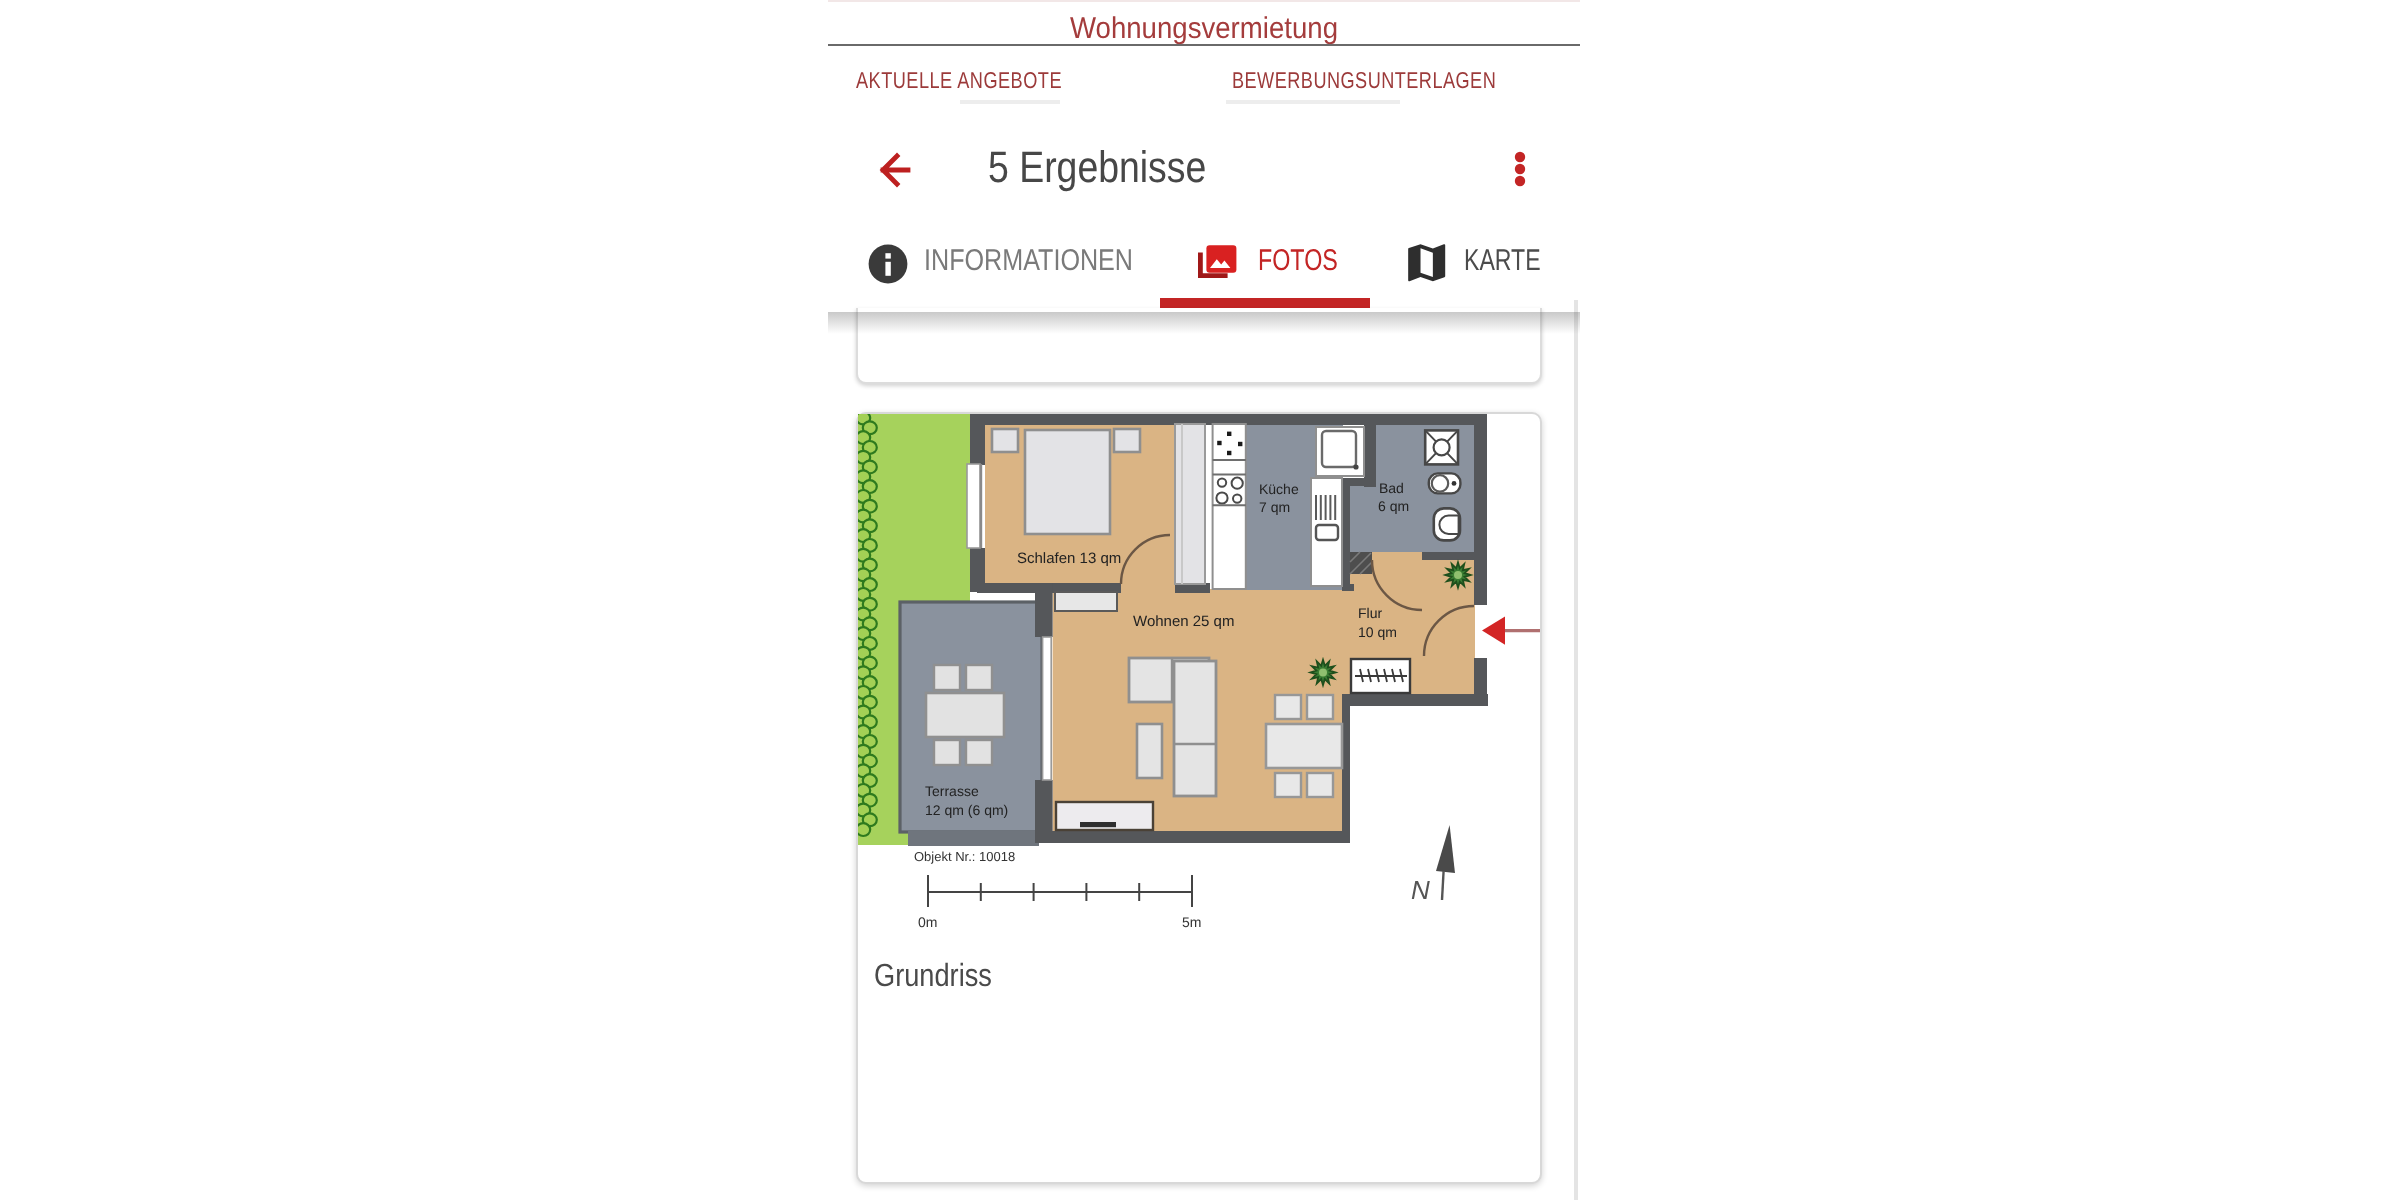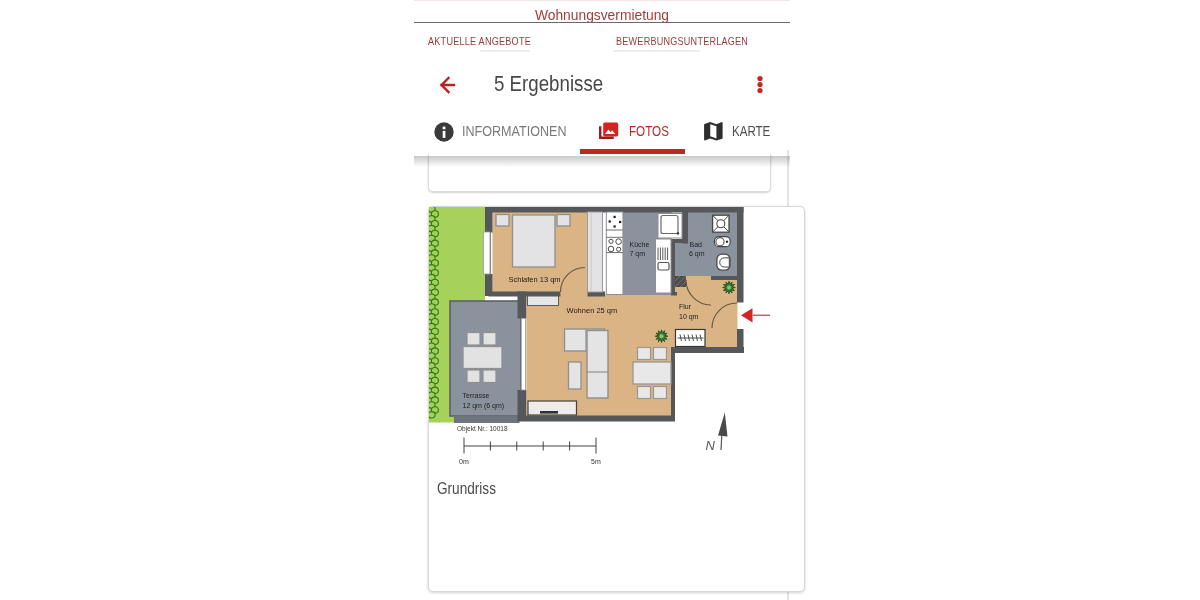--- a/index.html
+++ b/index.html
@@ -61,21 +61,21 @@
   <div class="abs" style="left:318px;top:122px;font-size:15px;color:#4c4c4c;transform:scaleX(0.77);transform-origin:left top;">KARTE</div>
 
   <div class="abs" style="left:166px;top:148.5px;width:105px;height:5px;background:#c32525;"></div>
 
   <div class="abs" style="left:373px;top:150px;width:1.5px;height:450px;background:#e4e4e4;"></div>
 
   <div class="abs" style="left:14px;top:154px;width:341px;height:37px;background:#fff;border:1px solid #dcdcdc;border-top:none;border-radius:0 0 5px 5px;box-shadow:0 1px 2px rgba(0,0,0,0.18);"></div>
 
   <div class="abs" style="left:0;top:155.5px;width:376px;height:11px;background:linear-gradient(rgba(60,60,60,0.28),rgba(60,60,60,0));"></div>
 
-  <div class="abs" style="left:14px;top:206px;width:341px;height:384px;background:#fff;border:1px solid #d8d8d8;border-radius:5px;box-shadow:0 1px 3px rgba(0,0,0,0.18);padding-left:34px;">
+  <div class="abs" style="left:14px;top:206px;width:341px;height:384px;background:#fff;border:1px solid #d8d8d8;border-radius:5px;box-shadow:0 1px 3px rgba(0,0,0,0.18);">
 
     <svg class="abs" style="left:0;top:0;" width="341" height="263" viewBox="429 207 341 263" font-family="Liberation Sans, sans-serif">
 
       <rect x="429" y="207" width="56" height="215.5" fill="#a6d25c"></rect>
 
       <g fill="#a3d055" stroke="#2e7a1e" stroke-width="1.1">
         <ellipse cx="431.6" cy="209.0" rx="3.5" ry="3.2"></ellipse>
         <ellipse cx="434.9" cy="213.9" rx="3.5" ry="3.2"></ellipse>
         <ellipse cx="431.6" cy="218.8" rx="3.5" ry="3.2"></ellipse>
         <ellipse cx="434.9" cy="223.7" rx="3.5" ry="3.2"></ellipse>

